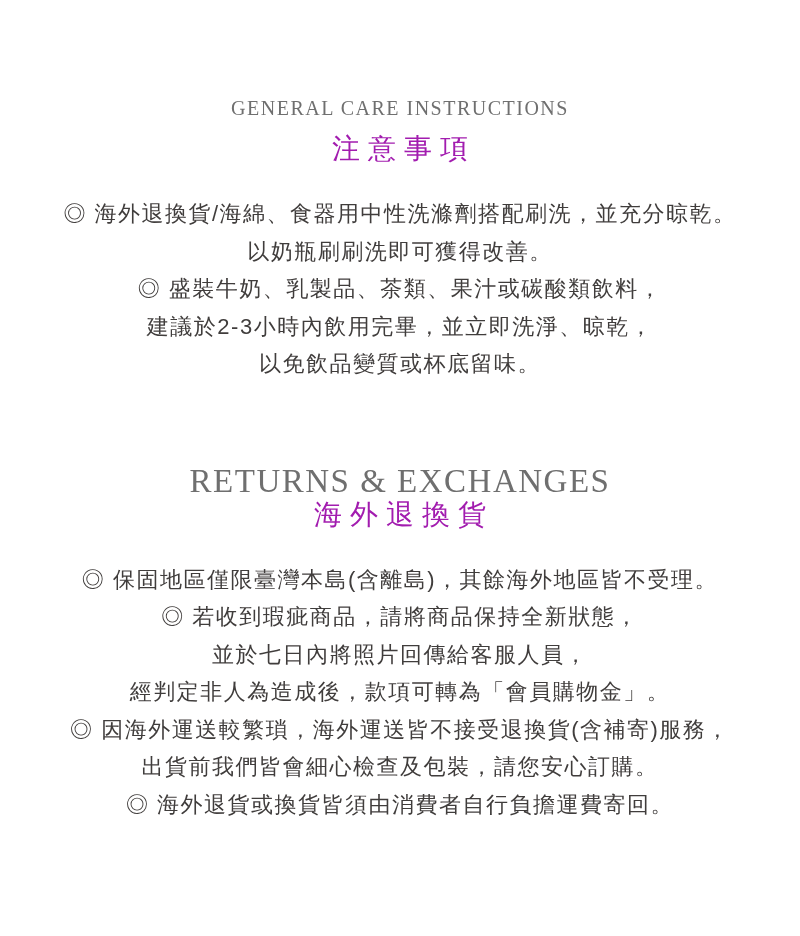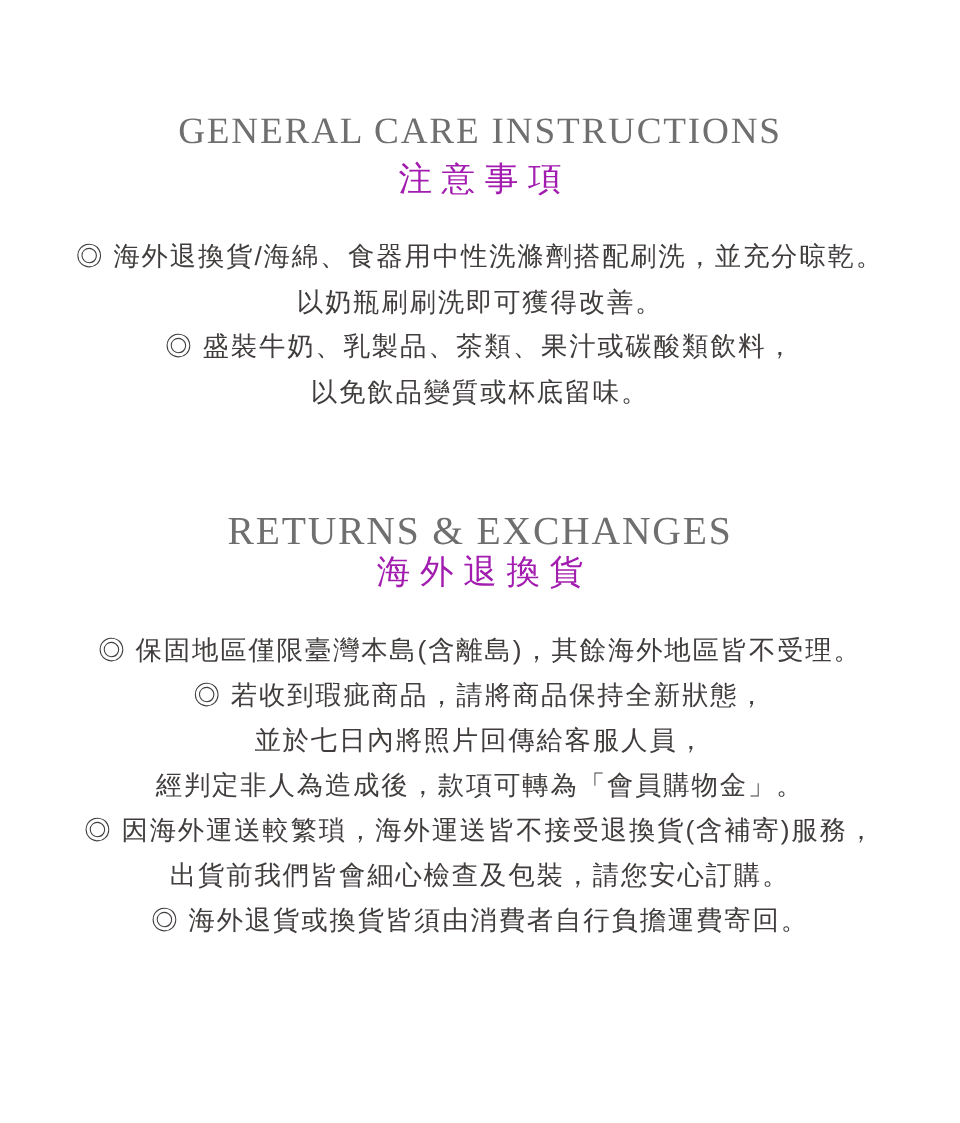--- a/index.html
+++ b/index.html
@@ -14,21 +14,21 @@
     margin: 0 auto;
     background: #ffffff;
     overflow: hidden;
     box-sizing: border-box;
     padding-top: 95px;
     text-align: center;
   }
   .heading-en {
     font-family: "Liberation Serif", serif;
     font-weight: 400;
-    font-size: 31px;
+    font-size: 20px;
     line-height: 27px;
     letter-spacing: 1.5px;
     color: #6f6f6f;
     margin: 0;
   }
   .heading-en.second {
     font-size: 33px;
     line-height: 26px;
     margin-top: 85px;
   }
@@ -66,20 +66,21 @@
 <div class="page">
 
   <section>
     <h1 class="heading-en">GENERAL CARE INSTRUCTIONS</h1>
     <h2 class="heading-zh">注意事項</h2>
 
     <div class="lines">
       <div class="line">◎ 海外退換貨/海綿、食器用中性洗滌劑搭配刷洗，並充分晾乾。</div>
       <div class="line">以奶瓶刷刷洗即可獲得改善。</div>
       <div class="line">◎ 盛裝牛奶、乳製品、茶類、果汁或碳酸類飲料，</div>
+      <div class="line">建議於2-3小時內飲用完畢，並立即洗淨、晾乾，</div>
       <div class="line">以免飲品變質或杯底留味。</div>
     </div>
   </section>
 
   <section>
     <h1 class="heading-en second">RETURNS &amp; EXCHANGES</h1>
     <h2 class="heading-zh second">海外退換貨</h2>
 
     <div class="lines second">
       <div class="line">◎ 保固地區僅限臺灣本島(含離島)，其餘海外地區皆不受理。</div>

